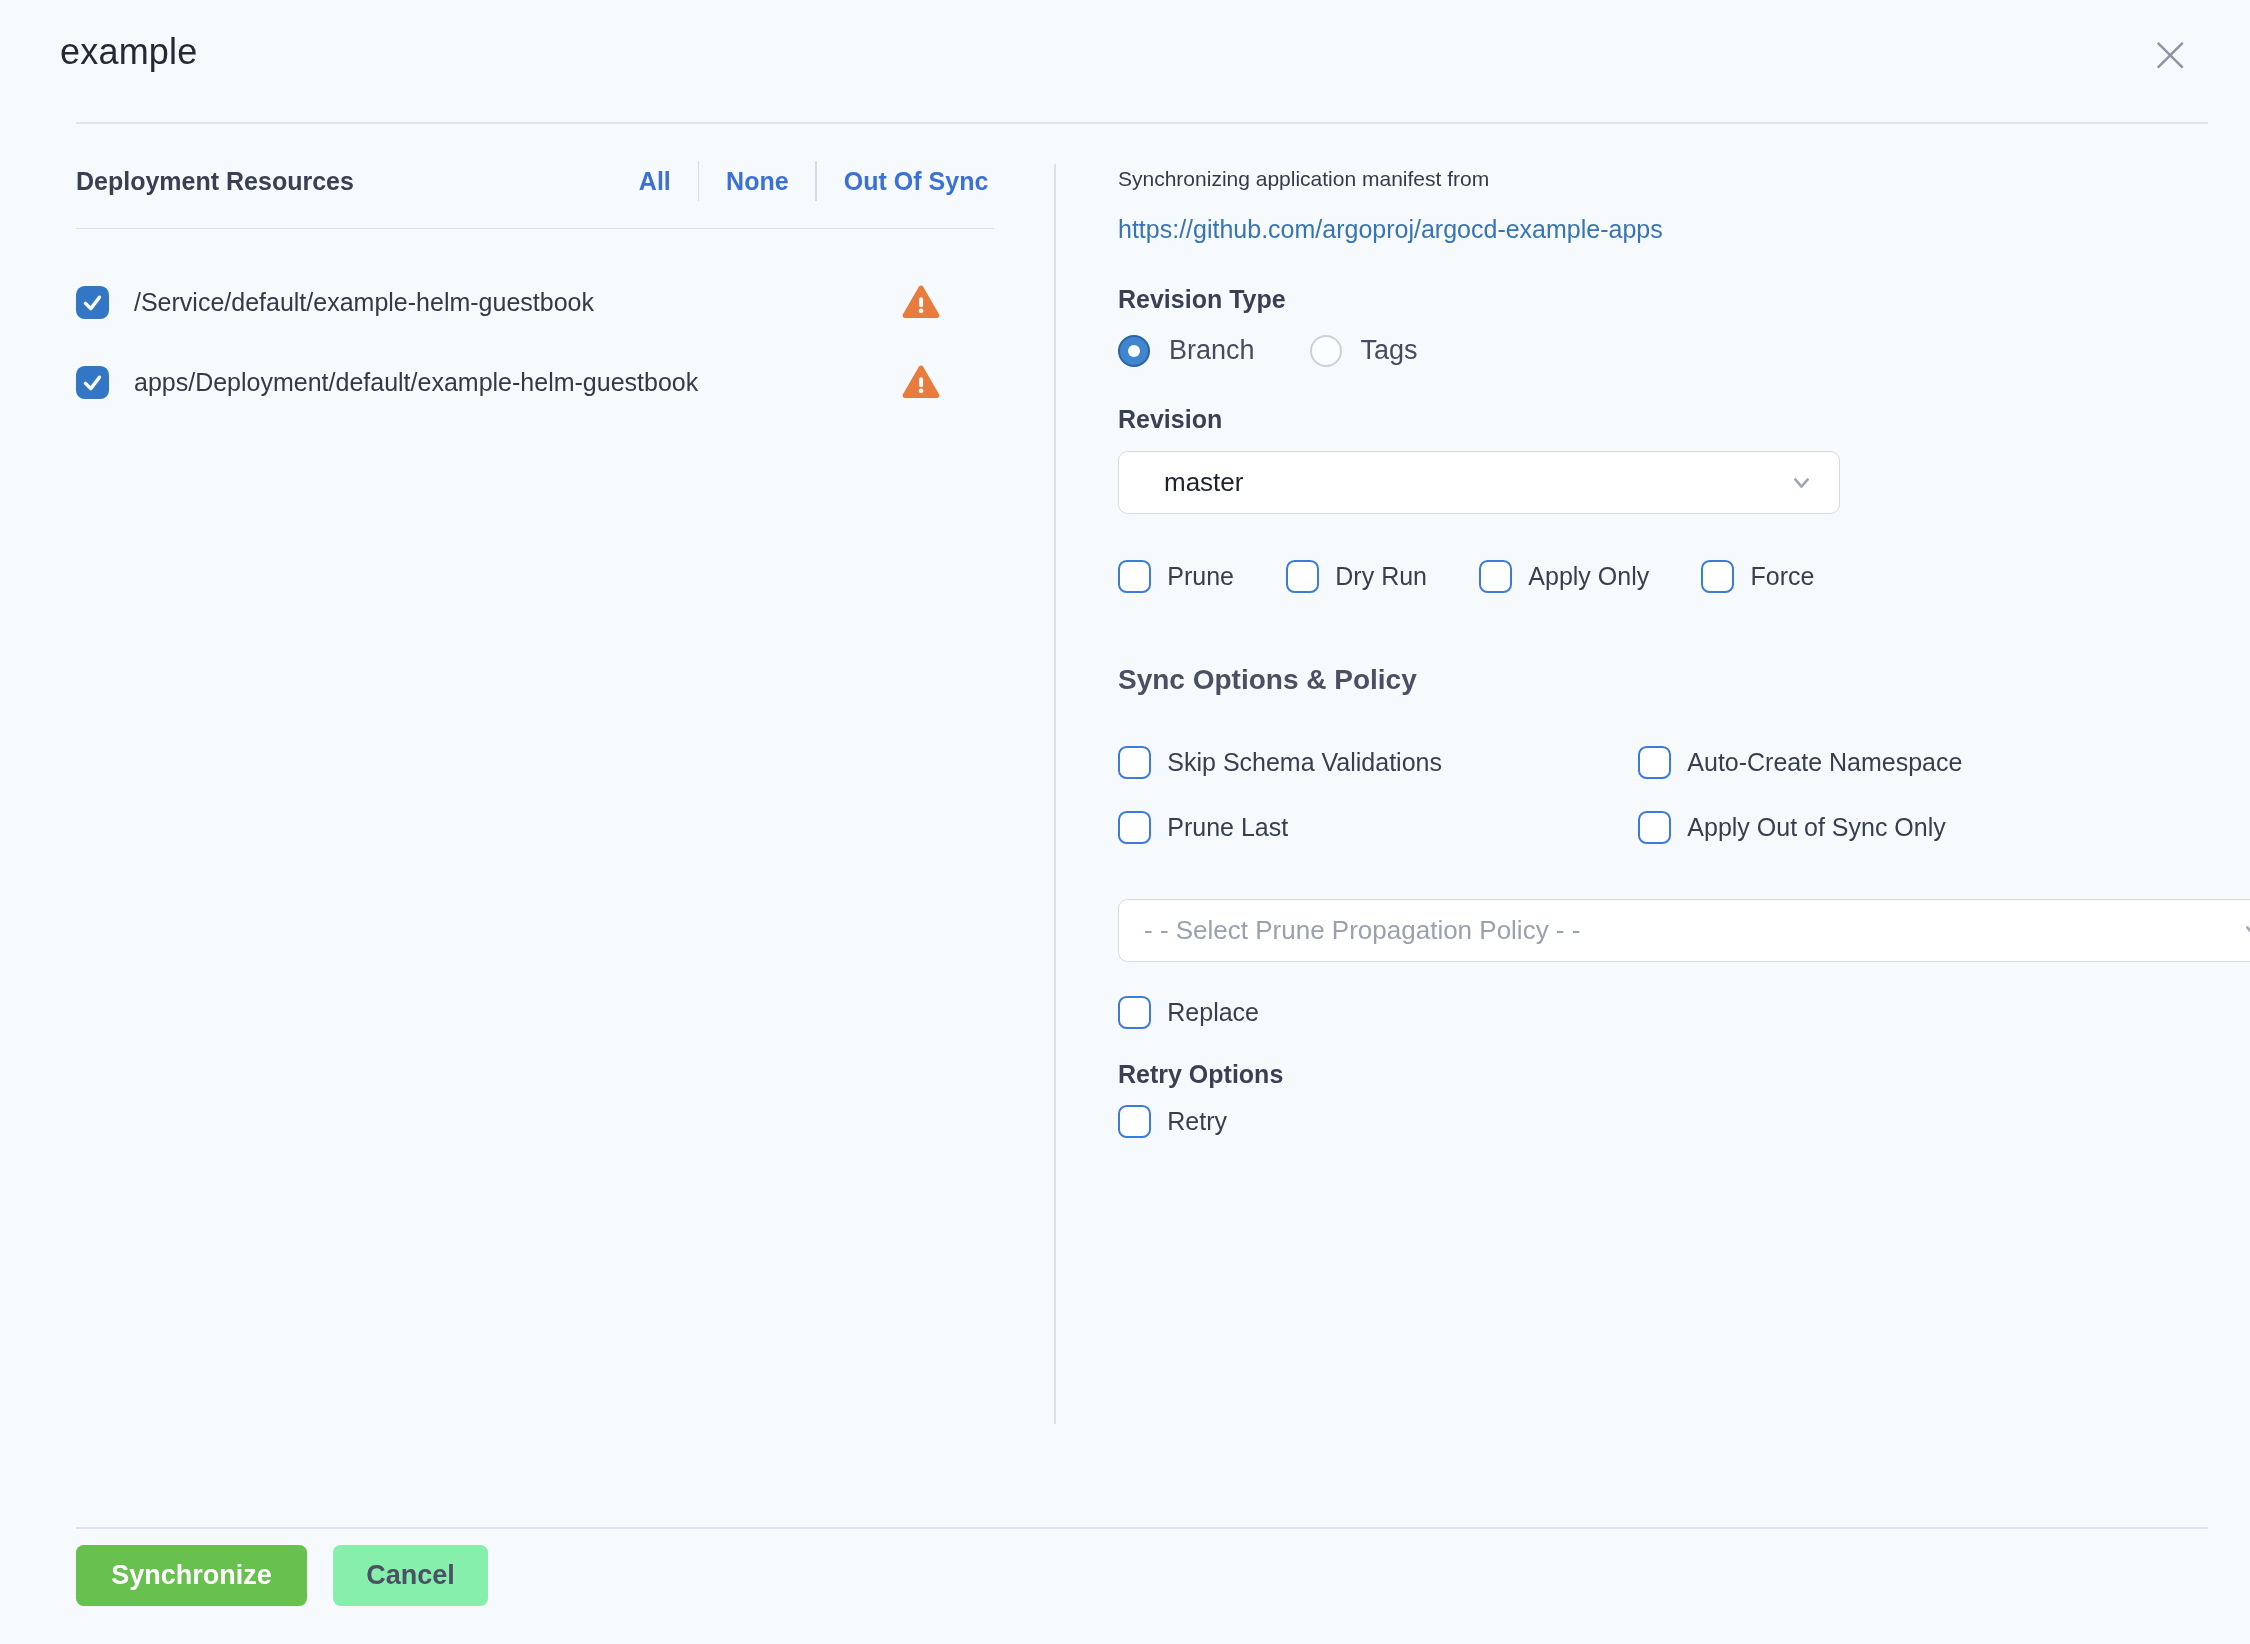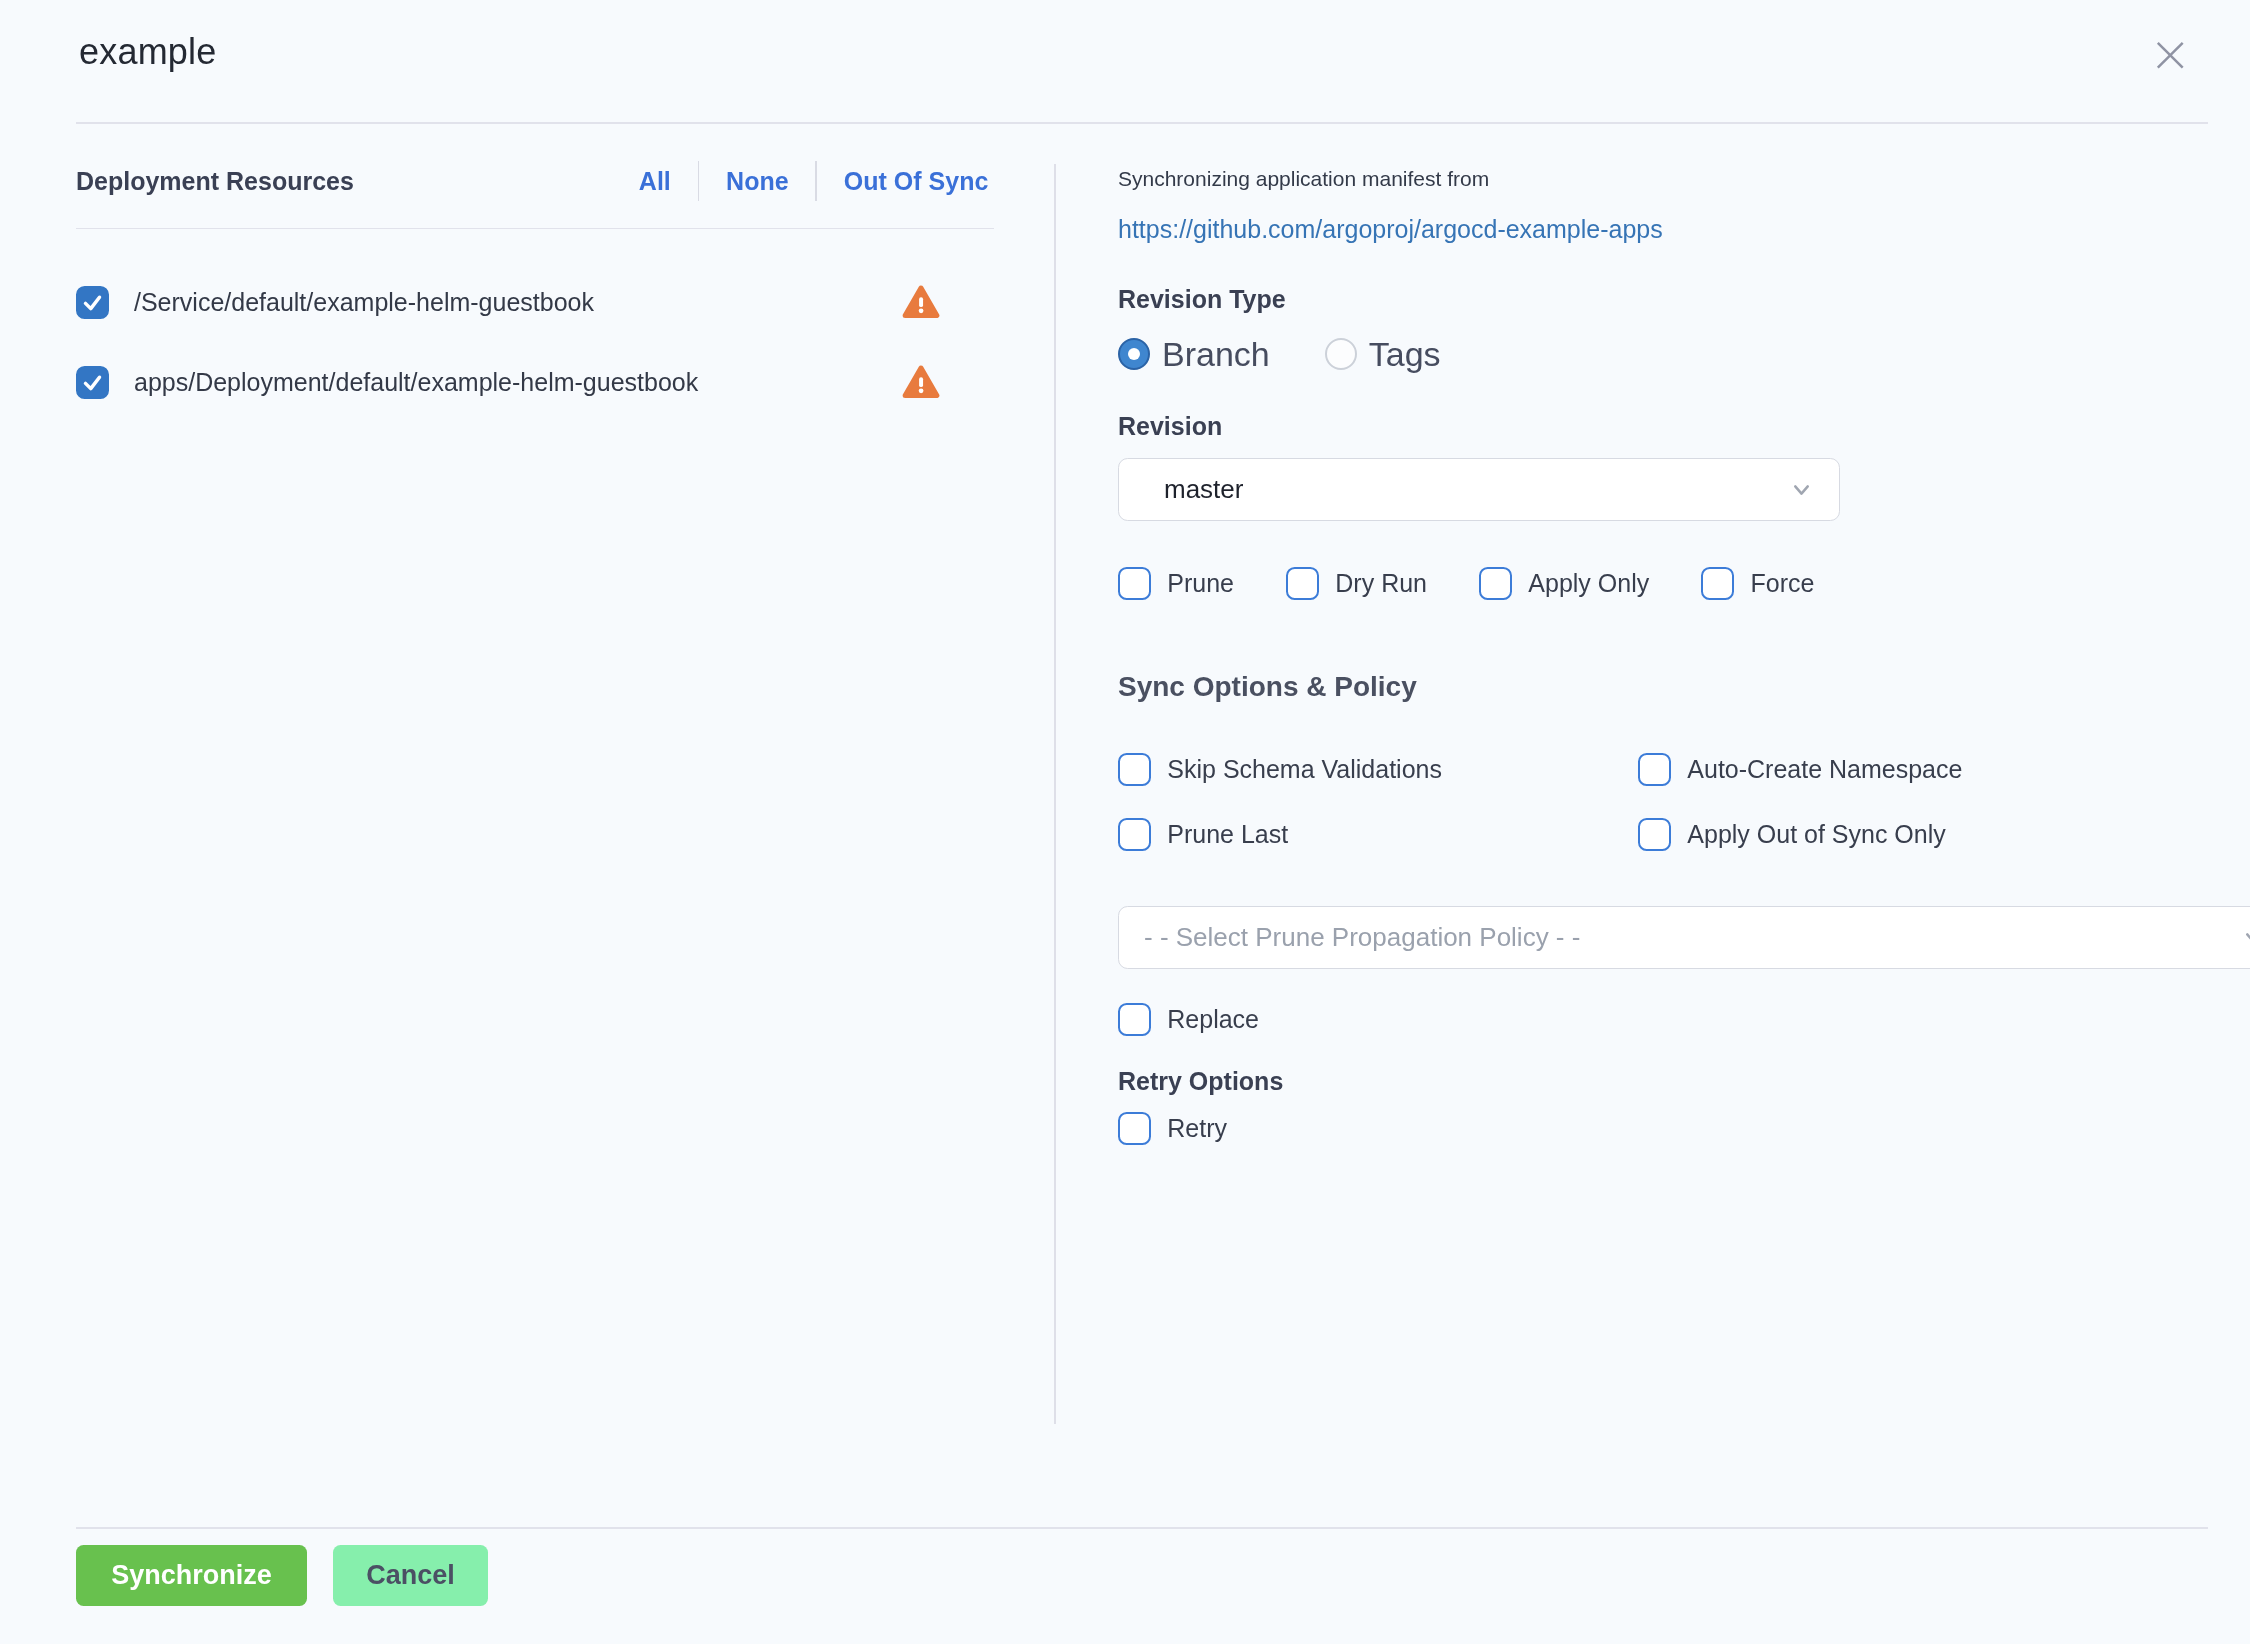--- a/index.html
+++ b/index.html
@@ -7,21 +7,21 @@
   body {
     position:relative;
     background:#f7fafd;
     font-family:"Liberation Sans", sans-serif;
     color:#353b4a;
     overflow:hidden;
   }
 
   
   .modal-title {
-    position:absolute; left:79px; top:31px;
+    position:absolute; left:60px; top:31px;
     font-size:36px; font-weight:500; color:#242933; letter-spacing:0.2px;
   }
   .close-btn {
     position:absolute; left:2147px; top:32.5px; width:46px; height:46px;
     display:flex; align-items:center; justify-content:center; cursor:pointer;
   }
   .top-divider {
     position:absolute; top:122px; left:76px; right:42px; height:1.9px; background:#e1e2eb;
   }
 
@@ -68,21 +68,21 @@
   
   .v-divider { position:absolute; left:1054px; top:164px; width:1.9px; height:1260px; background:#dedfe8; }
   .right-panel { position:absolute; left:1118px; top:163px; width:1055px; }
   .manifest-text { font-size:21px; font-weight:500; color:#333a49; line-height:32.5px; }
   .manifest-url { margin-top:15.3px; font-size:25px; color:#35709f; line-height:36px; cursor:pointer;
     color:#3674b5; }
   .section-label { margin-top:38px; font-size:25px; font-weight:600; color:#3a4053; }
   .radio-row { margin-top:21px; display:flex; align-items:center; }
   .radio-item { display:flex; align-items:center; cursor:pointer; }
   .radio-item + .radio-item { margin-left:55px; }
-  .radio-label { margin-left:12px; font-size:34px; color:#464c5f; }
+  .radio-label { margin-left:19px; font-size:27px; color:#464c5f; }
   .revision-select { margin-top:17px; width:722px;padding-left:45px; }
   .flags-row { margin-top:46px; display:flex; align-items:center; }
   .flags-row .cb-row + .cb-row { margin-left:52px; }
   .options-heading { margin-top:71px; font-size:28px; font-weight:600; color:#4a5061; }
   .options-grid {
     margin-top:50px; display:grid; grid-template-columns:520px auto; row-gap:32.5px;
   }
   .policy-select { margin-top:55px; width:1174px; }
   .replace-row { margin-top:34px; }
   .retry-heading { margin-top:31px; font-size:25px; font-weight:600; color:#3a4053; }

